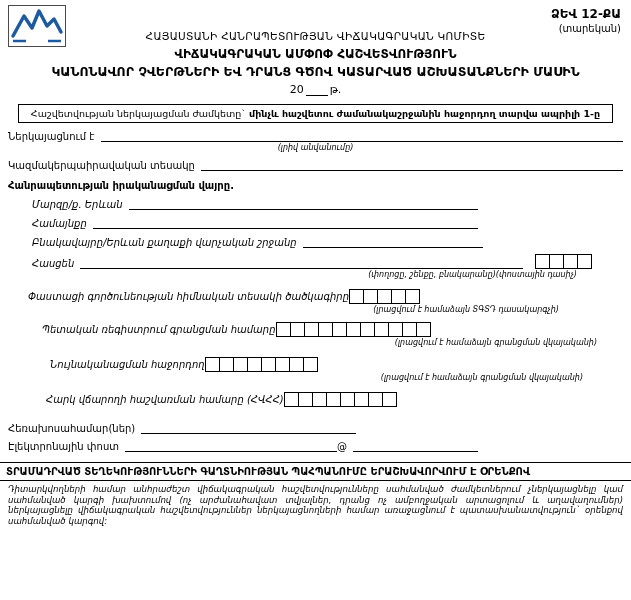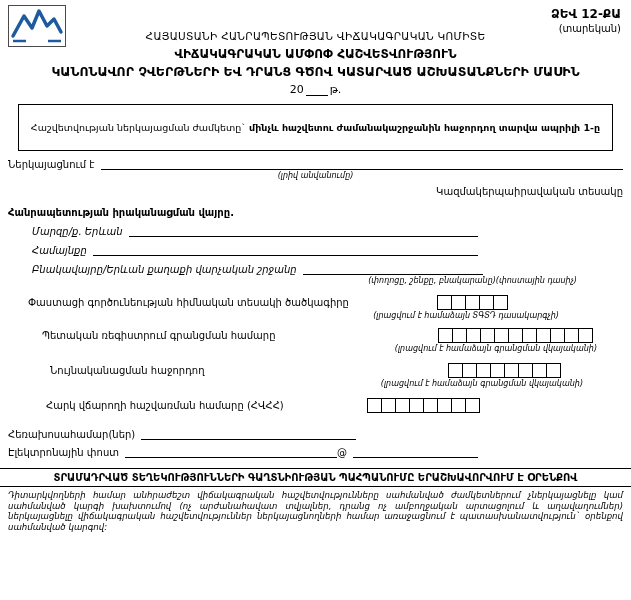--- a/index.html
+++ b/index.html
@@ -18,38 +18,38 @@
   .form-code{position:absolute;top:7px;right:10px;text-align:right;}
   .form-code .code{font-weight:bold;font-size:12px;}
   .form-code .per{font-size:10px;margin-top:2px;}
   .c{text-align:center;}
   .committee{margin-top:26px;font-size:10.5px;letter-spacing:.3px;}
   .report-type{margin-top:5px;font-size:12px;font-weight:bold;}
   .form-title{margin-top:3px;font-size:12.5px;font-weight:bold;}
   .year-row{margin-top:4px;font-size:11px;}
   .year-blank{display:inline-block;width:22px;height:11px;border-bottom:1px solid #000;margin:0 2px;vertical-align:bottom;}
   .legal{margin:6px auto 0;width:520px;font-size:8.8px;line-height:1.3;text-align:center;}
-  .deadline{margin:8px 10px 0;border:1px solid #000;padding:17px 2px;text-align:center;font-size:9.5px;white-space:nowrap;}
+  .deadline{margin:8px 10px 0;border:1px solid #000;padding:3px 2px;text-align:center;font-size:9.5px;white-space:nowrap;}
   .deadline b{font-weight:bold;}
   .row{display:flex;align-items:flex-end;font-size:10px;margin-top:6px;}
   .row .lbl{white-space:nowrap;}
   .fill{flex:1;border-bottom:1px solid #000;height:12px;margin-left:6px;}
   .fill.fixed{flex:none;}
-  .boxrow{display:flex;justify-content:space-between;align-items:center;font-size:10px;}
+  .boxrow{display:flex;align-items:center;font-size:10px;font-style:italic;}
   .boxrow .lbl{white-space:nowrap;}
   .hint{font-size:8px;font-style:italic;margin-top:1px;}
   .hint.center{text-align:center;}
   .hint.right{text-align:right;}
   .hint-pair{display:flex;justify-content:flex-end;font-size:8px;font-style:italic;margin-top:1px;}
   .cells{display:inline-flex;}
   .cell{width:15px;height:15px;border:1px solid #000;margin-left:-1px;background:#fff;box-sizing:border-box;}
   .cell:first-child{margin-left:0;}
   .italic{font-style:italic;}
   .bold{font-weight:bold;}
-  .confid{margin:10px -8px 0;border-top:1px solid #000;border-bottom:1px solid #000;padding:3px 6px;text-align:center;font-weight:bold;font-size:10px;}
+  .confid{margin:10px -8px 0;border-top:1px solid #000;border-bottom:1px solid #000;padding:3px 6px;text-align:left;font-weight:bold;font-size:10px;}
   .warning{margin-top:3px;font-size:8.6px;font-style:italic;line-height:1.25;text-align:justify;}
 </style>
 </head>
 <body>
 
 <div class="page">
 
   <div class="logo">
     <svg width="58" height="42" viewBox="0 0 58 42">
       <rect x="0.5" y="0.5" width="57" height="41" fill="#ffffff" stroke="#4a4a4a"></rect>
@@ -77,21 +77,21 @@
     <span>Հաշվետվության ներկայացման ժամկետը`</span>
     <b>մինչև հաշվետու ժամանակաշրջանին հաջորդող տարվա ապրիլի 1-ը</b>
   </div>
 
   <div class="row" style="">
     <span class="lbl">Ներկայացնում է</span>
     <span class="fill"></span>
   </div>
   <div class="hint center">(լրիվ անվանումը)</div>
 
-  <div class="row" style="flex-direction:column;">
+  <div class="row" style="">
     <span class="lbl">Կազմակերպաիրավական տեսակը</span>
     <span class="fill"></span>
   </div>
 
   <div class="row" style="margin-top:9px;">
     <span class="lbl bold">Հանրապետության իրականացման վայրը.</span>
   </div>
 
   <div class="row" style="margin-left:24px;">
     <span class="lbl italic">Մարզը/ք. Երևան</span>
@@ -101,20 +101,30 @@
   <div class="row" style="margin-left:24px;">
     <span class="lbl italic">Համայնքը</span>
     <span class="fill" style="margin-right:145px;"></span>
   </div>
 
   <div class="row" style="margin-left:24px;">
     <span class="lbl italic">Բնակավայրը/Երևան քաղաքի վարչական շրջանը</span>
     <span class="fill" style="margin-right:140px;"></span>
   </div>
 
+  <div class="row" style="margin-left:24px;">
+    <span class="lbl italic">Հասցեն</span>
+    <span class="fill"></span>
+    <span class="cells" style="margin-left:12px;margin-right:31px;">
+        <span class="cell"></span>
+        <span class="cell"></span>
+        <span class="cell"></span>
+        <span class="cell"></span>
+      </span>
+  </div>
   <div class="hint-pair">
     <span style="margin-left:180px;">(փողոցը, շենքը, բնակարանը)</span>
     <span style="margin-right:46px;">(փոստային դասիչ)</span>
   </div>
 
   <div class="boxrow" style="margin-left:20px;margin-top:10px;">
     <span class="lbl">Փաստացի գործունեության հիմնական տեսակի ծածկագիրը</span>
     <span class="cells" style="margin-right:115px;">
         <span class="cell"></span>
         <span class="cell"></span>

